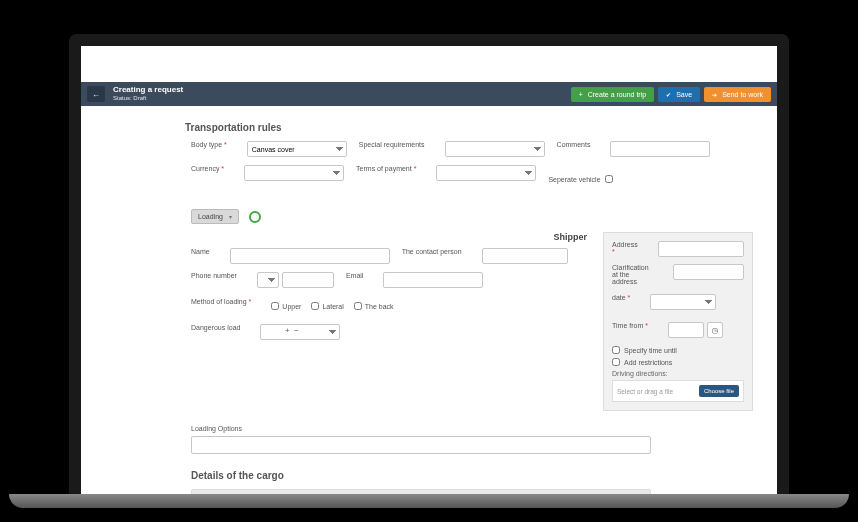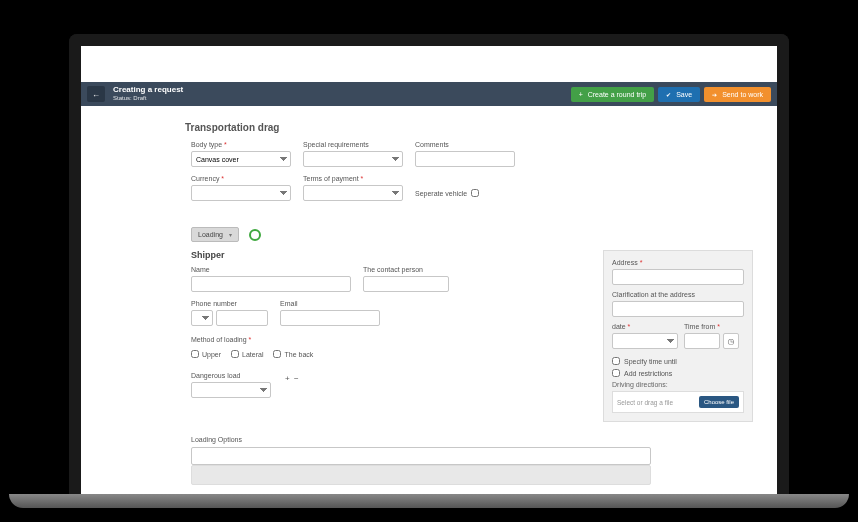--- a/index.html
+++ b/index.html
@@ -21,21 +21,21 @@
   .btn-orange{ background: #f2902d; }
   .btn-darkblue { background: #2a5782; }
   .plus::before { content: "+"; margin-right: 2px; }
   .check::before { content: "✔"; margin-right: 2px; font-size: 6px; }
   .arrow::before { content: "➔"; margin-right: 2px; font-size: 6px; }
 
   .content { padding: 10px 24px 20px 110px; color: #444; }
   .section-title { font-size: 10px; font-weight: bold; color: #555; margin: 6px 0 8px; }
 
   .row { display: flex; flex-wrap: wrap; }
-  .field { display: flex; flex-direction: column; margin: 0 12px 8px 0; }
+  .field { display: flex; flex-direction: row; margin: 0 12px 8px 0; gap: 20px; }
   label { font-size: 7px; color: #555; margin-bottom: 3px; }
   .req::after { content: " *"; color: #d33; }
   select, input[type=text] { border: 1px solid #c7c7c7; height: 16px; font-size: 7px; padding: 0 4px; background: #fff; border-radius: 2px; }
   select { appearance: none; background-image: linear-gradient(45deg, transparent 48%, #777 48%), linear-gradient(-45deg, transparent 48%, #777 48%); background-size: 4px 4px, 4px 4px; background-position: right 6px center, right 3px center; background-repeat: no-repeat; padding-right: 14px; }
   .grayed { background: #e3e3e3; border: 1px solid #ccc; }
 
   .w100 { width: 100px; }
   .w86  { width: 86px; }
   .w160 { width: 160px; }
   .w66  { width: 66px; }
@@ -90,21 +90,21 @@
           </button>
         <button class="btn btn-orange arrow">
             <span>Send to work</span>
           </button>
       </div>
 
       <div class="content">
 
         <div class="row">
           <div style="width:116px; margin-left:-6px;">
-            <div class="section-title">Transportation drag</div>
+            <div class="section-title">Transportation rules</div>
           </div>
           <div style="display:flex; flex-wrap:wrap;">
             <div class="field">
               <label class="req">Body type</label>
               <select class="w100">
                 <option>Canvas cover</option>
               </select>
             </div>
             <div class="field">
               <label>Special requirements</label>
@@ -133,21 +133,21 @@
         <div style="margin:18px 0 8px 0;">
           <span class="loading-pill">
             <span>Loading</span>
               <span class="caret">▾</span>
           </span>
           <span class="circle"></span>
         </div>
 
         <div class="two-col">
           <div class="left-col">
-            <div style="font-size:9px; font-weight:bold; margin-bottom:6px;">Shipper</div>
+            <div style="font-size:9px; font-weight:bold; margin-bottom:6px;text-align:right;">Shipper</div>
 
             <div class="row">
               <div class="field">
                 <label>Name</label>
                 <input type="text" class="w160" style="">
               </div>
               <div class="field">
                 <label>The contact person</label>
                 <input type="text" class="w86" style="">
               </div>
@@ -235,19 +235,20 @@
           </div>
         </div>
 
         <div style="margin-top:14px;">
           <label>Loading Options</label>
           <div style="margin-top:4px;">
             <input type="text" class="wide-input" style="height: 18px;">
           </div>
         </div>
 
+        <div class="section-title" style="margin-top:16px;">Details of the cargo</div>
         <div class="grey-row"></div>
 
       </div>
     </div>
   </div>
   <div class="laptop-base"></div>
 </div>
 
 </body></html>

